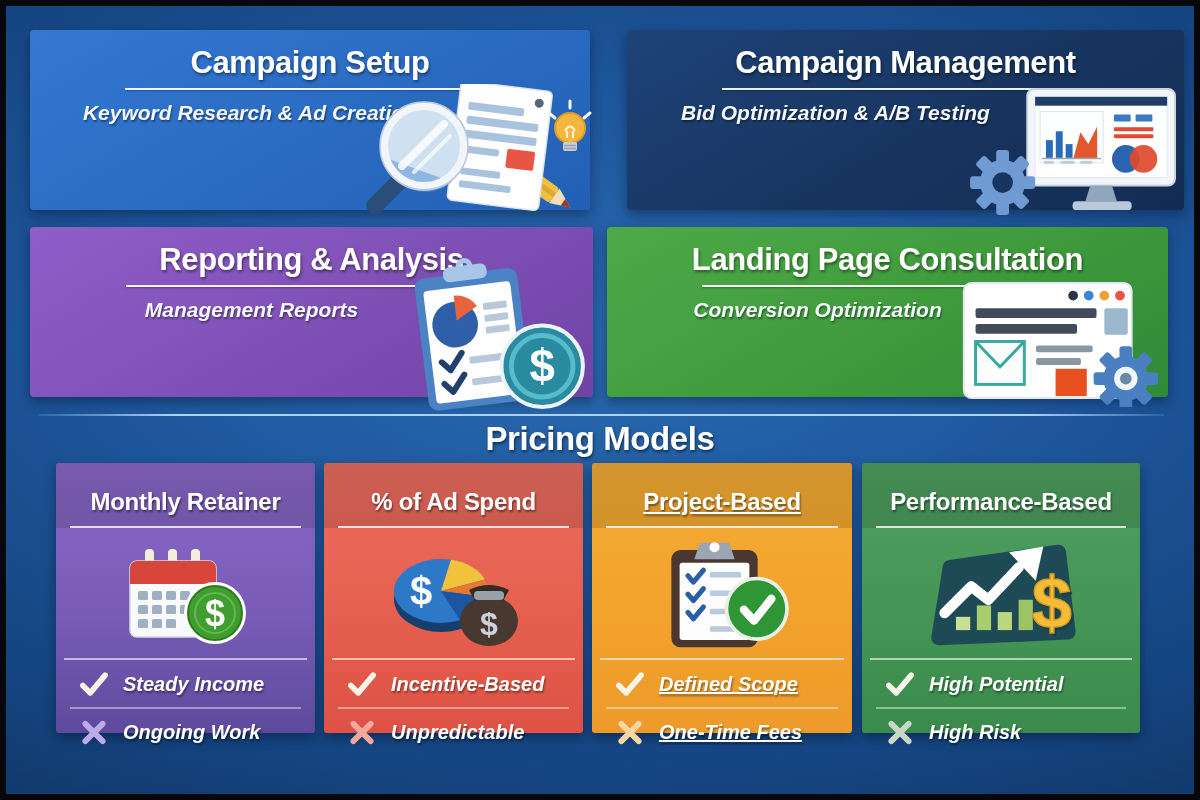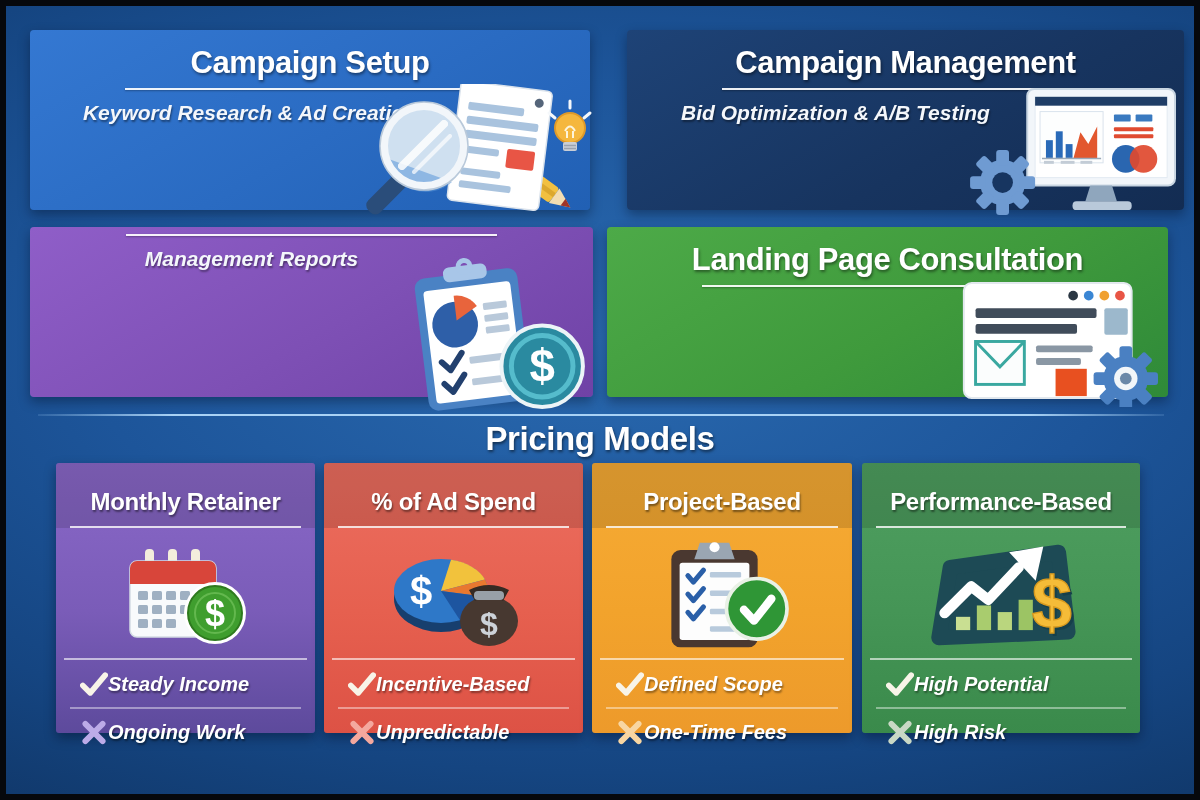--- a/index.html
+++ b/index.html
@@ -32,30 +32,30 @@
            background:linear-gradient(90deg,rgba(160,205,245,.15),#a9d2f5 12%,#a9d2f5 88%,rgba(160,205,245,.15));}
   .pricing-title{position:absolute;top:420px;left:0;width:100%;text-align:center;margin:0;
                  color:#fff;font-size:33px;font-weight:bold;letter-spacing:-.4px;
                  text-shadow:1px 2px 3px rgba(0,0,0,.5);}
 
   
   .pc{position:absolute;top:463px;height:270px;border-radius:3px;
       box-shadow:0 5px 12px rgba(0,10,30,.4);color:#fff;}
   .pc0{left:56px;width:259px;background:linear-gradient(180deg,#8a68c8 0%,#7a5cb8 55%,#5d4a9c 100%);}
   .pc1{left:324px;width:259px;background:linear-gradient(180deg,#ec6e60 0%,#e6604f 55%,#dd5245 100%);}
-  .pc2{left:592px;width:260px;background:linear-gradient(180deg,#f6ab35 0%,#f2a32c 55%,#ed9a2b 100%);}
+  .pc2{left:592px;width:260px;background:linear-gradient(180deg,#f6ab35 0%,#f2a32c 55%,#ed9a2b 100%);text-decoration:underline;}
   .pc3{left:862px;width:278px;background:linear-gradient(180deg,#4f9f60 0%,#459556 55%,#3a8a4b 100%);}
   .pc-head{background:rgba(0,0,0,.13);border-radius:3px 3px 0 0;}
   .pc-head h3{margin:0;padding:25px 4px 0;text-align:center;font-size:24px;font-weight:bold;
               letter-spacing:-.3px;text-shadow:1px 2px 2px rgba(0,0,0,.45);}
   .pc-head .p-rule{height:2px;margin:10px 14px 0;background:rgba(255,255,255,.8);}
   .icon-wrap{height:126px;display:flex;align-items:center;justify-content:center;padding-top:4px;}
   .icon-wrap svg{height:112px;}
   .p-rule2{height:2px;margin:0 8px;background:rgba(255,255,255,.6);}
-  .p-row{display:flex;align-items:center;height:44px;padding:0 0 0 24px;margin-top:2px;}
+  .p-row{display:flex;align-items:center;gap:15px;height:44px;padding:0 0 0 24px;margin-top:2px;}
   .p-row .mark{flex:0 0 auto;width:28px;height:25px;}
   .p-row span{font-size:20px;font-weight:bold;font-style:italic;text-shadow:1px 2px 2px rgba(0,0,0,.4);}
   .p-rule3{height:1.5px;margin:1px 14px;background:rgba(255,255,255,.42);}
   .check-mark path{stroke:#f8f4e8;}
   .con-mark path{stroke:var(--cross,#fff);}
   .svg-dollar{font-family:"Liberation Sans",sans-serif;font-weight:bold;}
 </style>
 </head>
 <body>
 
@@ -158,20 +158,21 @@
             <rect x="-6.5" y="-33" width="13" height="16" rx="3" transform="rotate(270)"></rect>
             <rect x="-6.5" y="-33" width="13" height="16" rx="3" transform="rotate(315)"></rect>
           </g>
         </g>
         <circle r="10.5" fill="#173560"></circle>
       </g>
     </svg>
   </div>
 
   <div class="svc svc2">
+    <h2>Reporting &amp; Analysis</h2>
     <div class="rule"></div>
     <p class="sub">Management Reports</p>
     <svg class="art art-c" viewBox="0 0 185 155">
       <g transform="rotate(-7 70 80)">
         <rect x="18" y="16" width="104" height="134" rx="10" fill="#4a82c4"></rect>
         <rect x="26" y="29" width="88" height="114" rx="4" fill="#ffffff"></rect>
         <rect x="48" y="8" width="44" height="15" rx="6" fill="#a8c6e8"></rect>
         <circle cx="70" cy="9" r="6" fill="none" stroke="#a8c6e8" stroke-width="5"></circle>
         <circle cx="54" cy="66" r="23" fill="#2e5fa8"></circle>
         <path d="M56,62 L56,37 A25,25 0 0 1 78,50 Z" fill="#e8643c"></path>
@@ -191,20 +192,21 @@
         <circle cx="140" cy="110" r="41" fill="#2a8aa0" stroke="#ecf4f7" stroke-width="4"></circle>
         <circle cx="140" cy="110" r="31" fill="none" stroke="#55bccc" stroke-width="5"></circle>
         <text class="svg-dollar" x="140" y="126" font-size="46" fill="#ffffff" text-anchor="middle">$</text>
       </g>
     </svg>
   </div>
 
   <div class="svc svc3">
     <h2>Landing Page Consultation</h2>
     <div class="rule"></div>
+    <p class="sub">Conversion Optimization</p>
     <svg class="art art-d" viewBox="0 0 205 135">
       <g>
         <rect x="6" y="8" width="172" height="118" rx="8" fill="#ffffff" stroke="#e2e8ee" stroke-width="2"></rect>
         <circle cx="118" cy="21" r="5" fill="#2a3642"></circle>
         <circle cx="134" cy="21" r="5" fill="#3a86d4"></circle>
         <circle cx="150" cy="21" r="5" fill="#f0a030"></circle>
         <circle cx="166" cy="21" r="5" fill="#e85545"></circle>
         <rect x="18" y="34" width="124" height="10" rx="2" fill="#404c5a"></rect>
         <rect x="18" y="50" width="104" height="10" rx="2" fill="#404c5a"></rect>
         <rect x="150" y="34" width="24" height="27" rx="2" fill="#9cb8cc"></rect>

